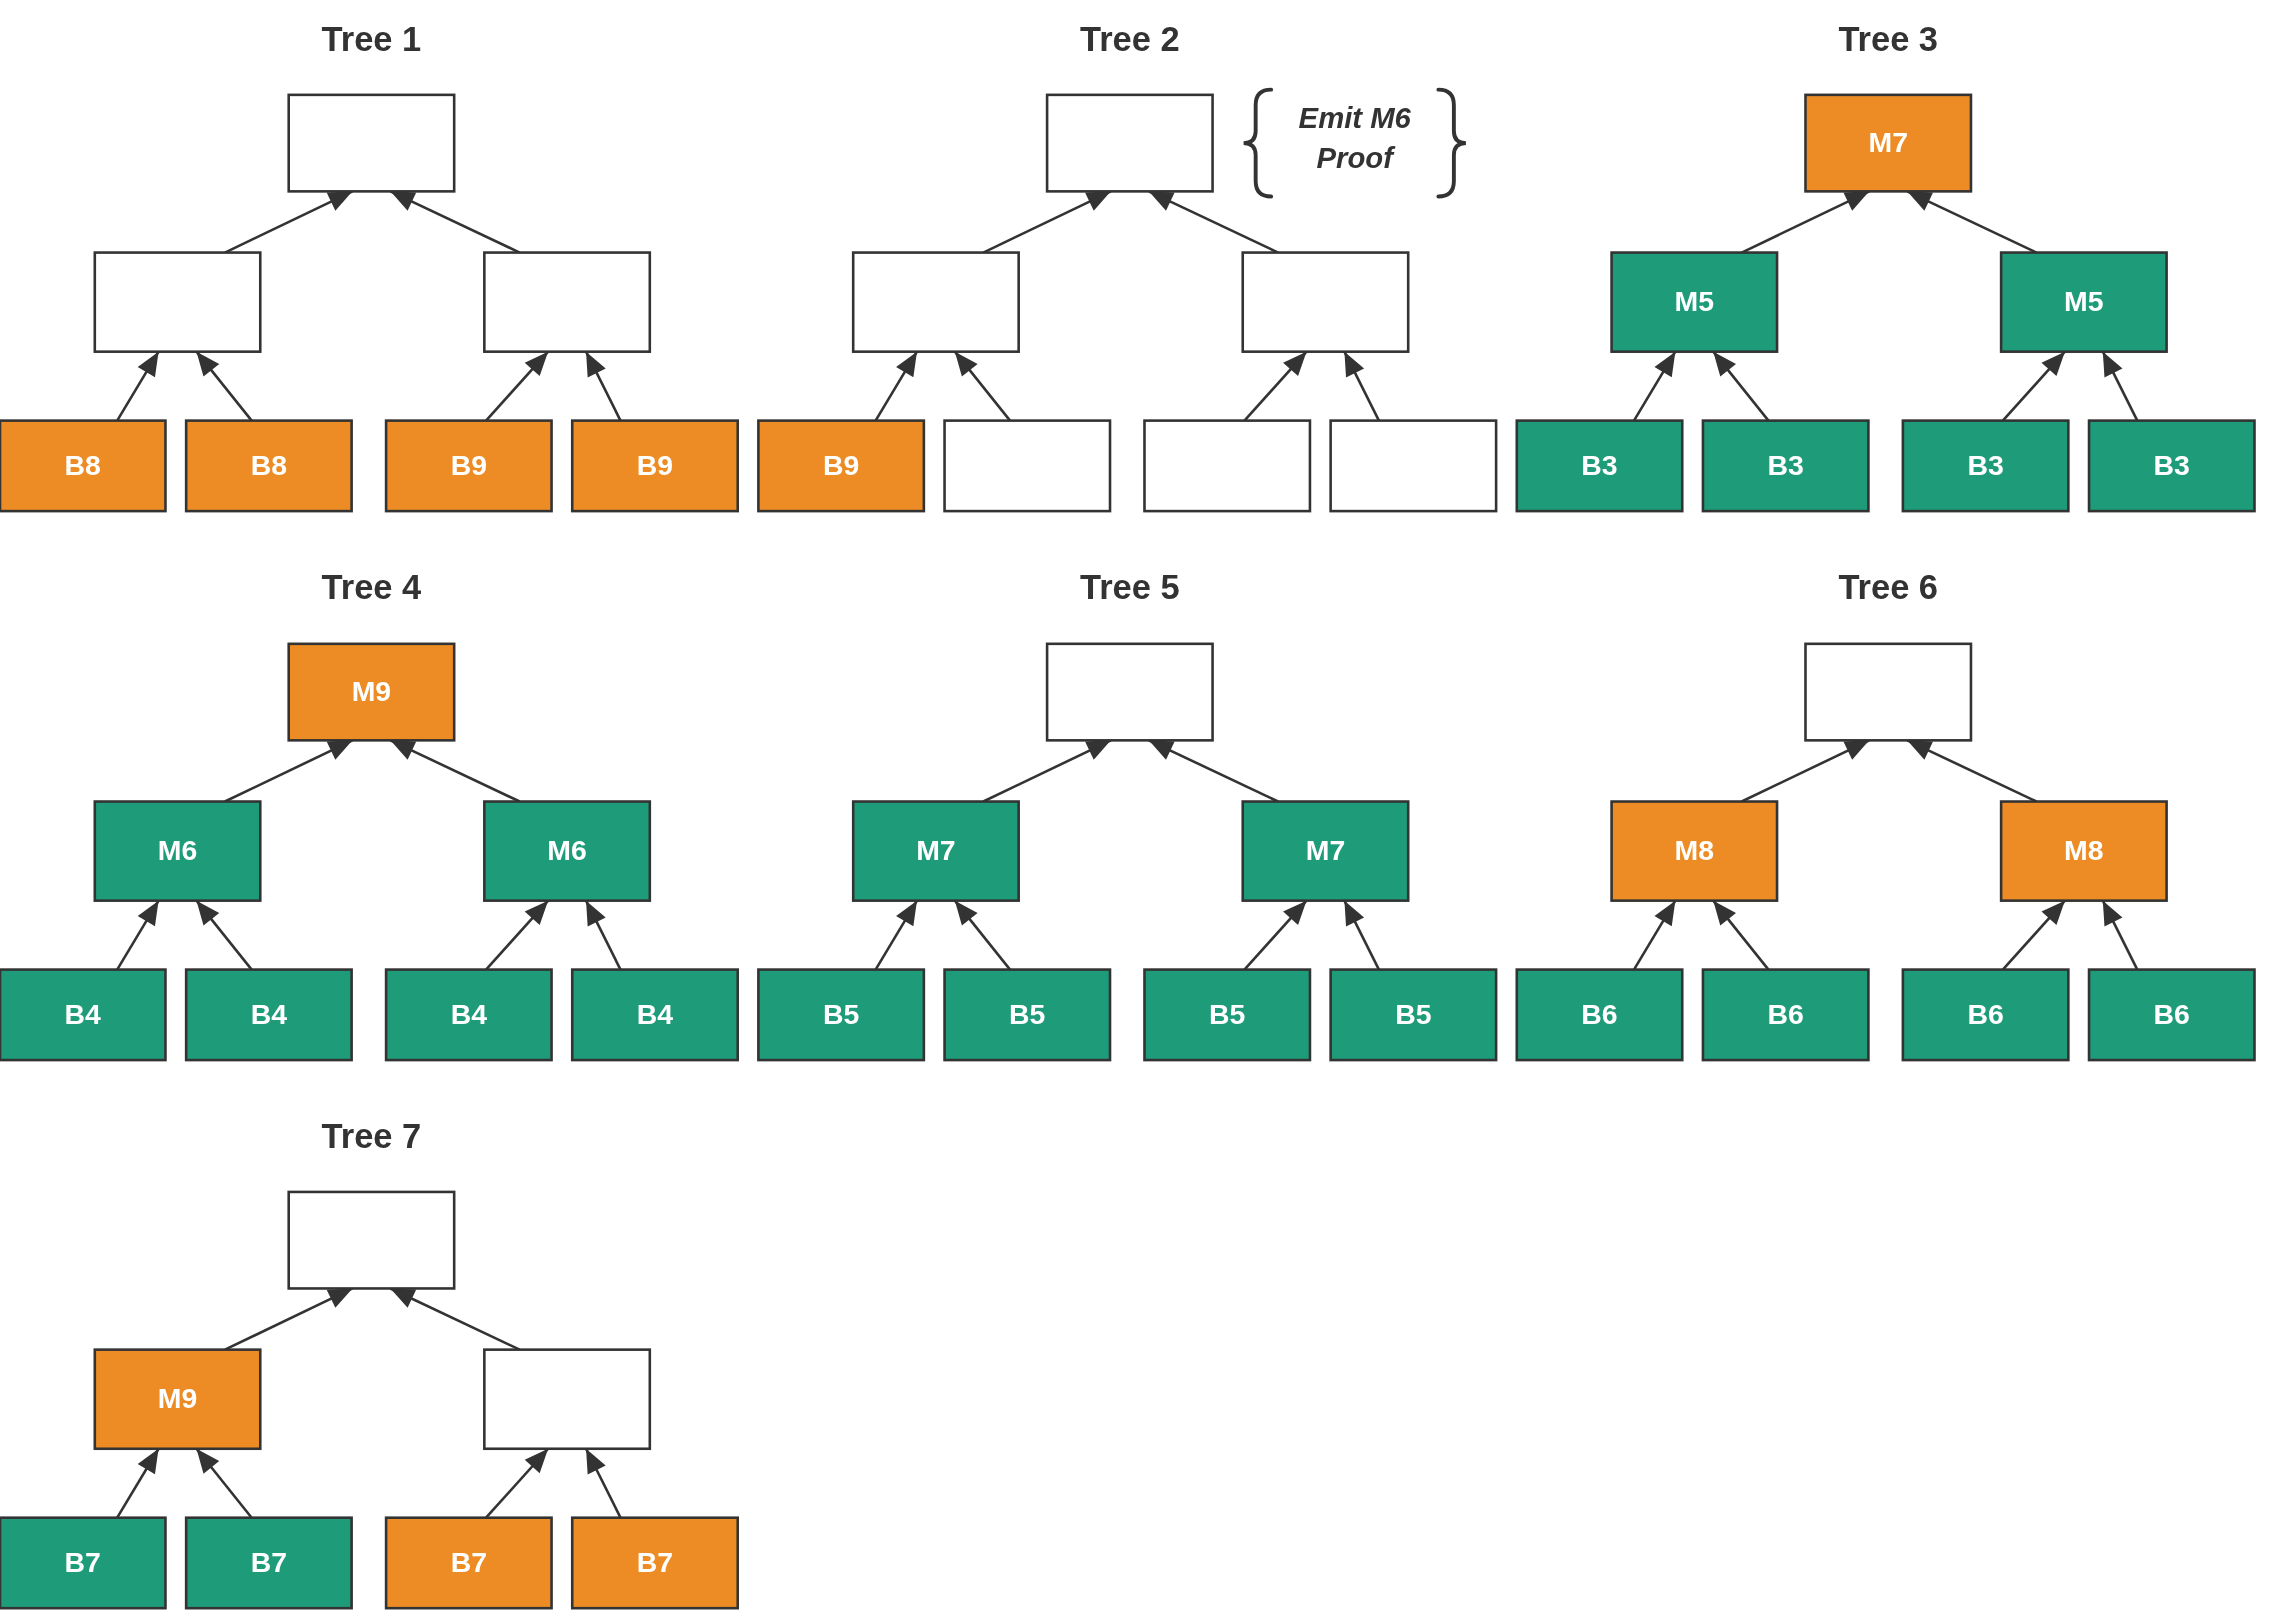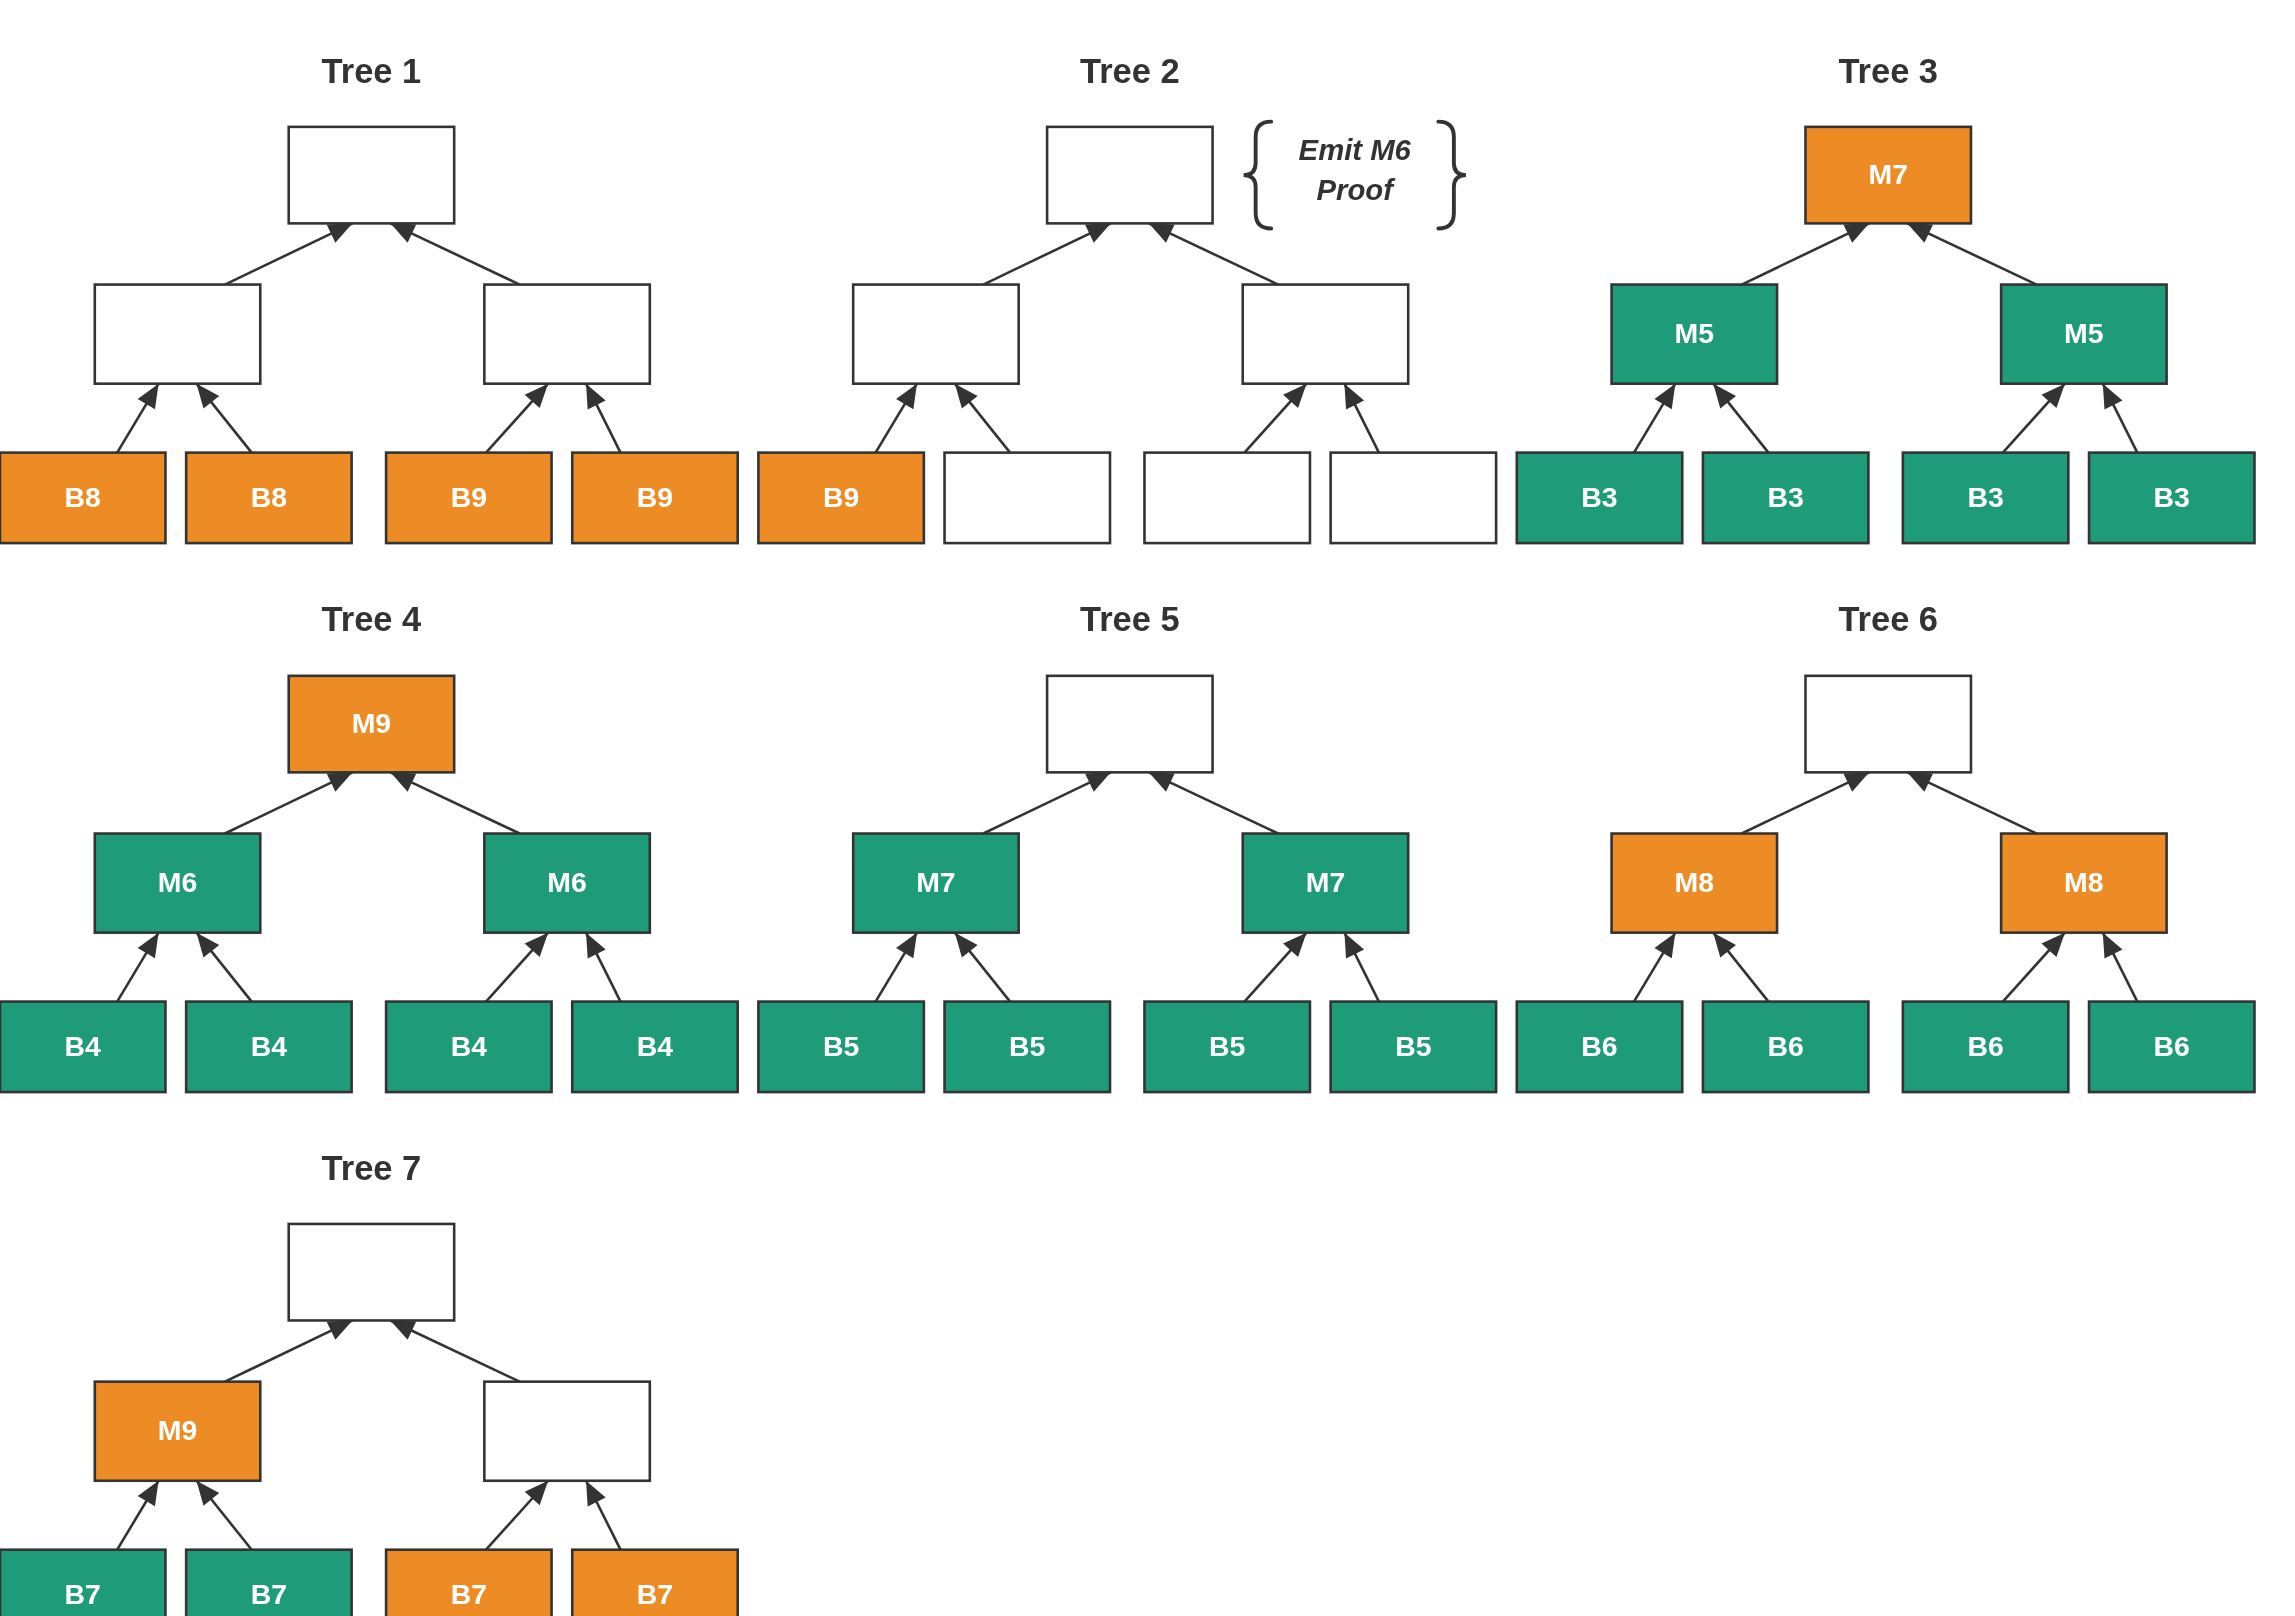--- a/index.html
+++ b/index.html
@@ -12,21 +12,20 @@
     width: 2295px;
     height: 1616px;
     overflow: hidden;
     font-family: "Liberation Sans", "DejaVu Sans", sans-serif;
   }
   #stage {
     position: relative;
     width: 2295px;
     height: 1160px;
     background: #ffffff;
-    margin-top: 32px;
   }
   #stage svg {
     position: absolute;
     top: 0;
     left: 0;
     width: 2295px;
     height: 1616px;
     display: block;
   }
   .tree-title {

